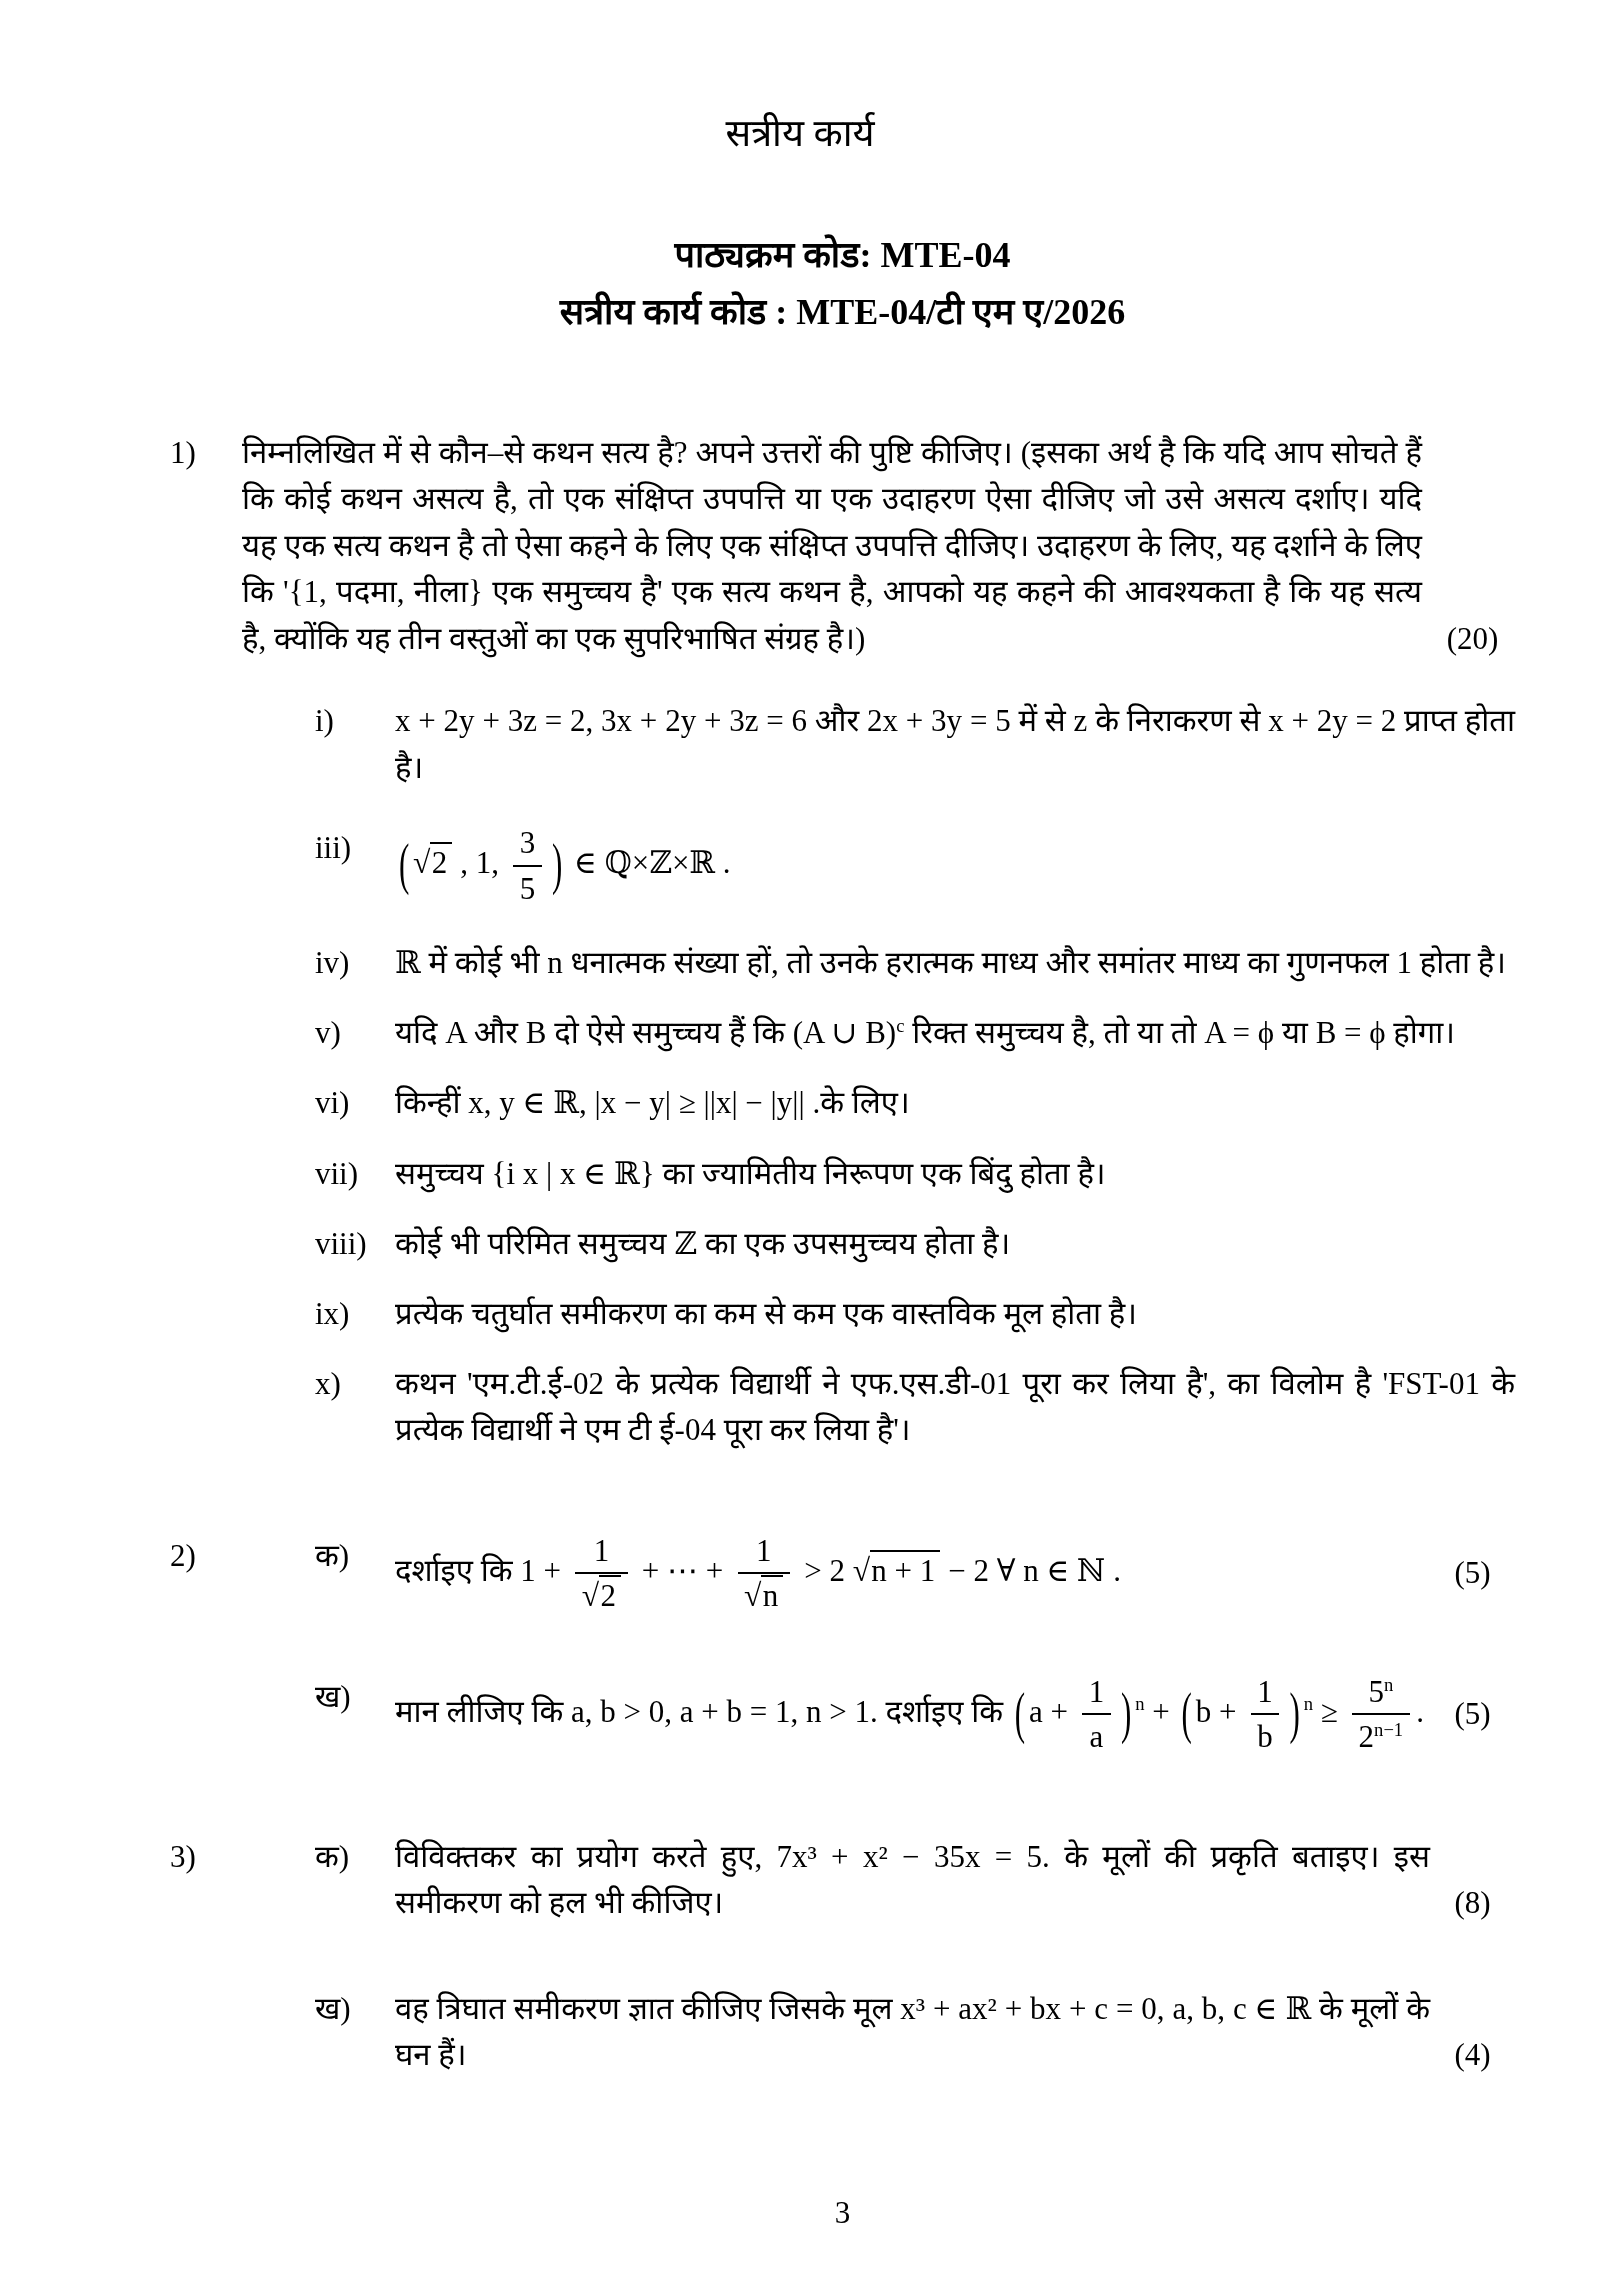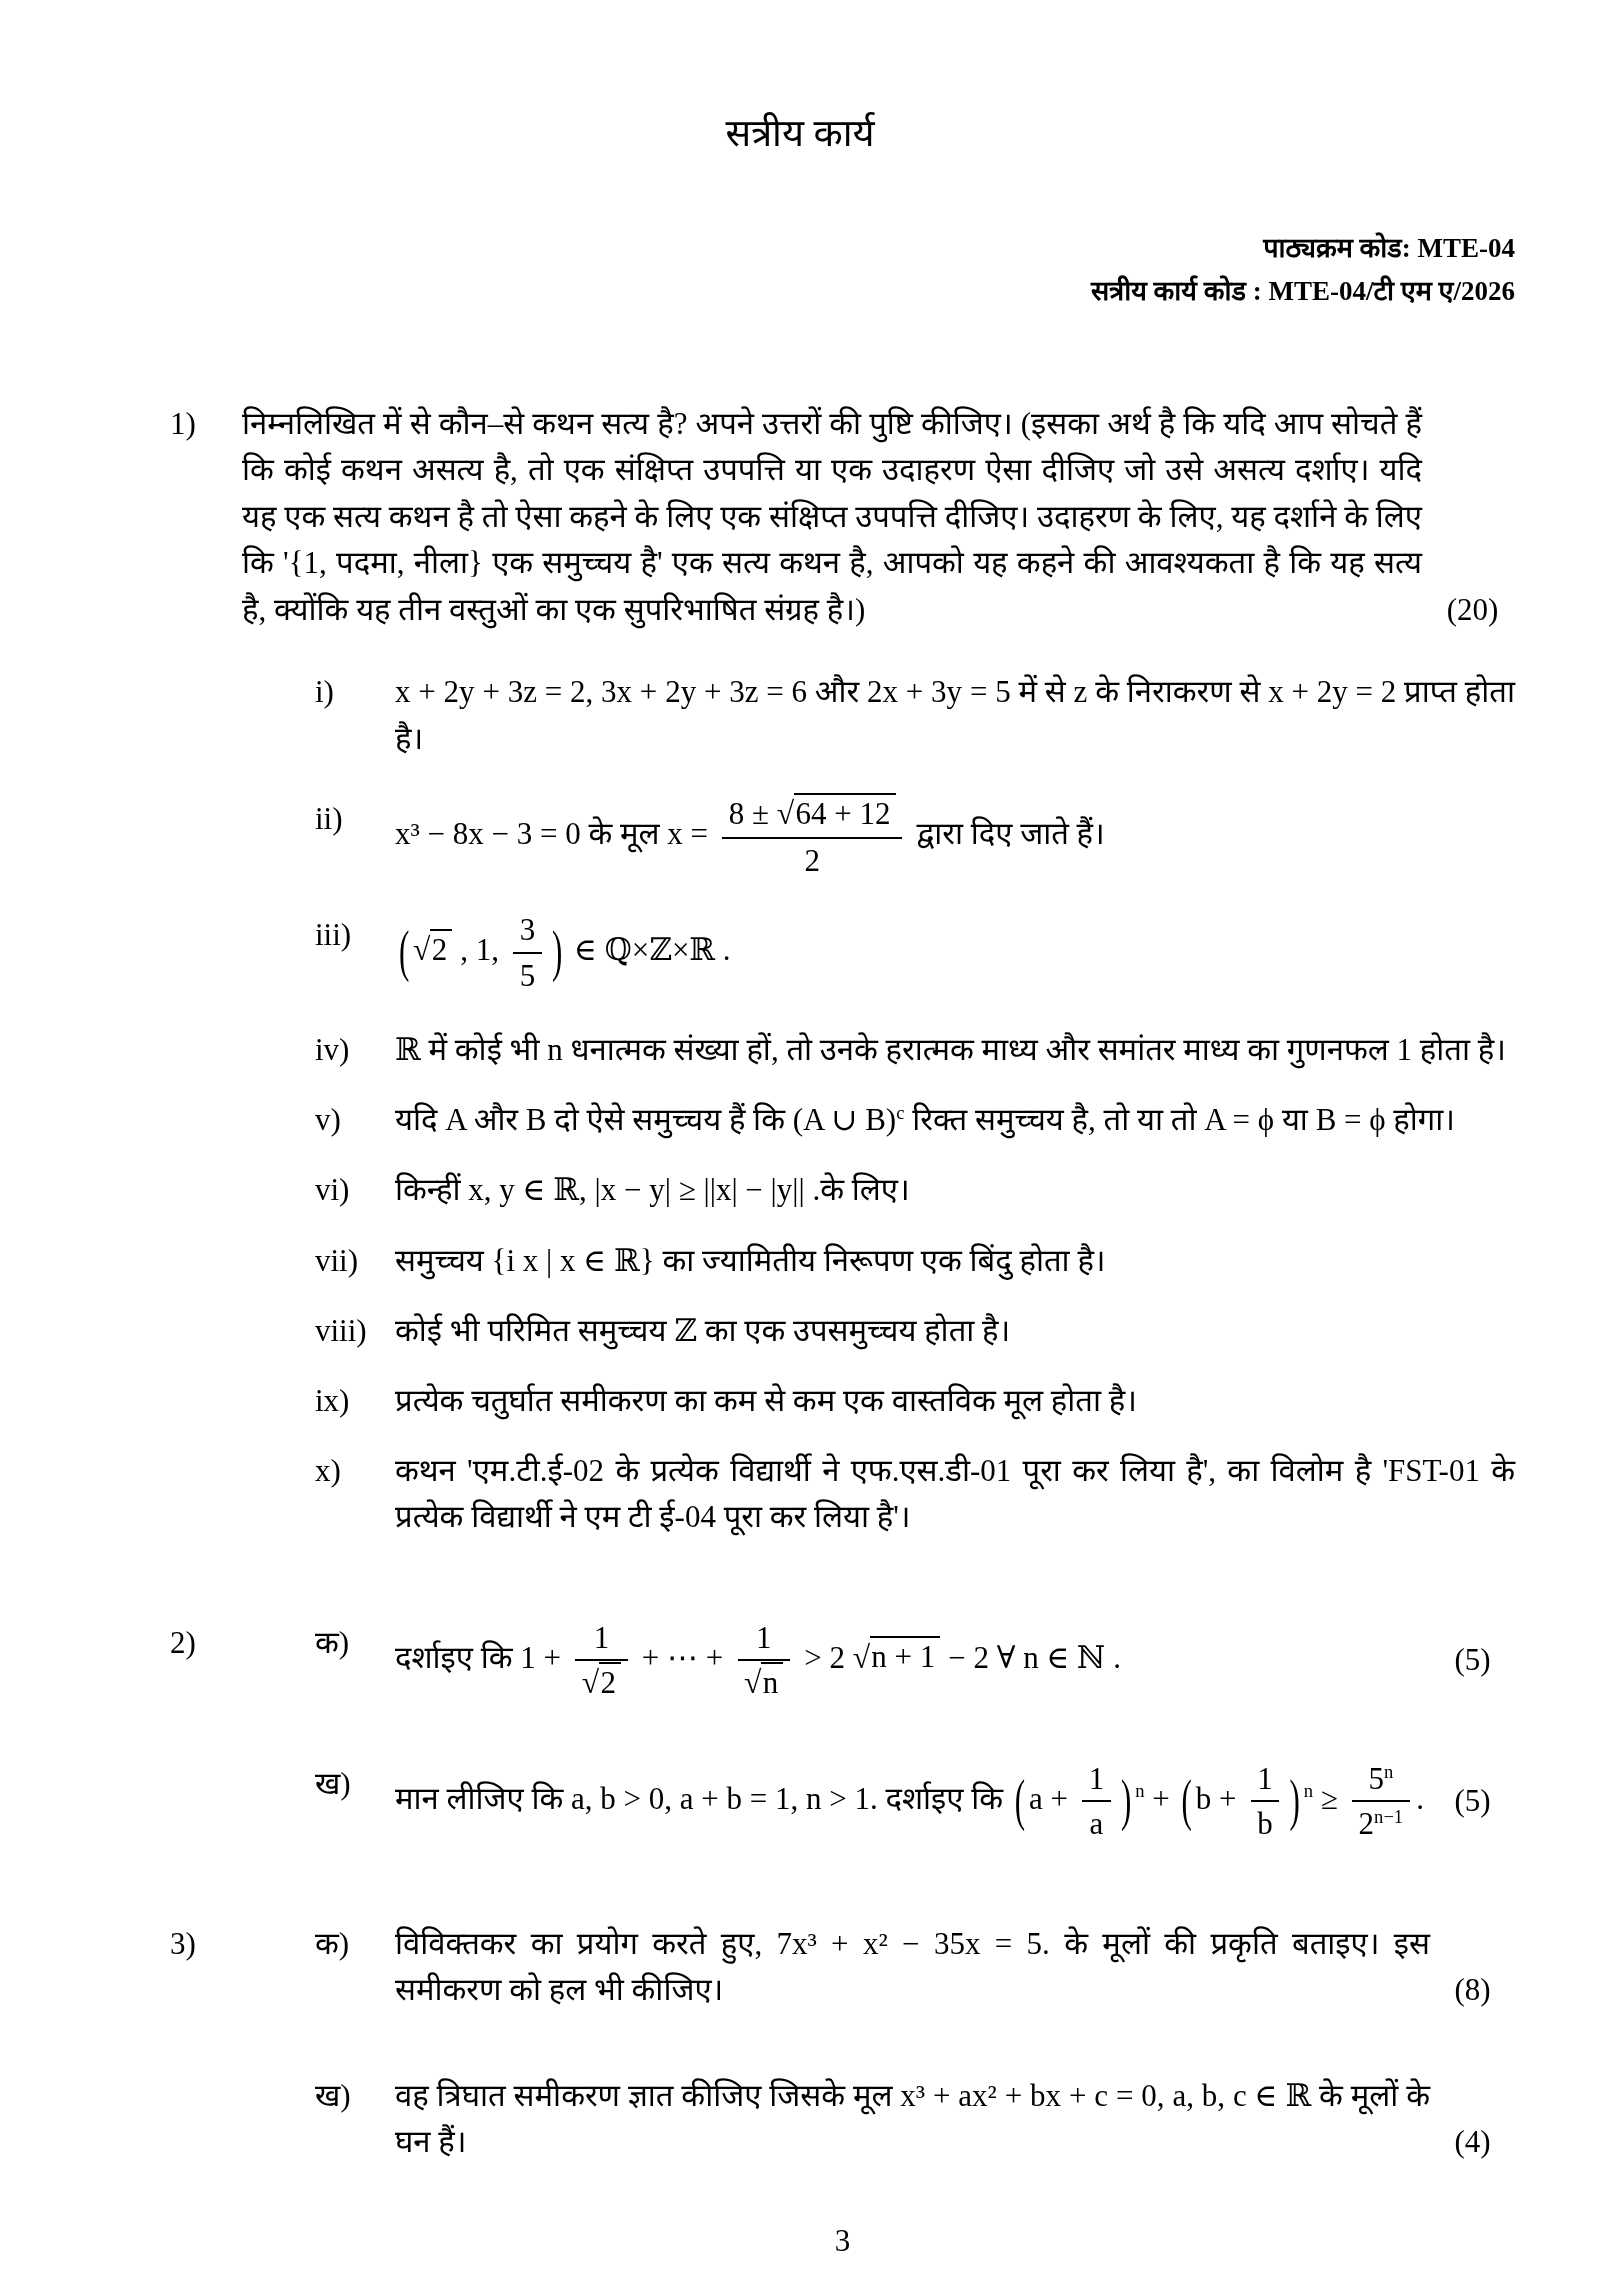--- a/index.html
+++ b/index.html
@@ -16,23 +16,23 @@
     display:flex;
     flex-direction:column;
   }
   .title {
     text-align:center;
     font-weight:normal;
     font-size:38px;
     margin:6.5px 85px 0 0;
   }
   .meta {
-    text-align:right;
+    text-align:center;
     font-weight:bold;
-    font-size:27px;
+    font-size:36px;
     line-height:1.6;
     margin-top:65px;
   }
   .q { display:flex; margin-top:79px; }
   .q.first { margin-top:88px; }
   .qnum { width:72px; flex-shrink:0; }
   .qbody { flex:1; min-width:0; }
   .introrow { display:flex;gap:8px; }
   .intro { flex:1; margin:0; text-align:justify; }
   .marks { width:85px; flex-shrink:0; text-align:center; }
@@ -78,26 +78,20 @@
         <div class="marks">(20)</div>
       </div>
 
       <div class="items">
 
         <div class="item">
           <div class="ilabel">i)</div>
           <div class="itext">x + 2y + 3z = 2, 3x + 2y + 3z = 6 और 2x + 3y = 5 में से z के निराकरण से x + 2y = 2 प्राप्त होता है।</div>
         </div>
 
-        <div class="item tall">
-          <div class="ilabel">ii)</div>
-          <div class="itext">
-            <span>x³ − 8x − 3 = 0 के मूल x = </span><span class="frac"><span class="fnum"><span>8 ± </span><span class="sqrt"><span class="rsign">√</span><span class="rad">64 + 12</span></span></span><span class="fden">2</span></span><span> द्वारा दिए जाते हैं।</span>
-          </div>
-        </div>
 
         <div class="item tall">
           <div class="ilabel">iii)</div>
           <div class="itext">
             <span class="bigp">(</span><span class="sqrt"><span class="rsign">√</span><span class="rad">2</span></span><span> , 1, </span><span class="frac"><span class="fnum">3</span><span class="fden">5</span></span><span class="bigp">)</span><span> ∈ ℚ×ℤ×ℝ .</span>
           </div>
         </div>
 
         <div class="item tall">
           <div class="ilabel">iv)</div>

